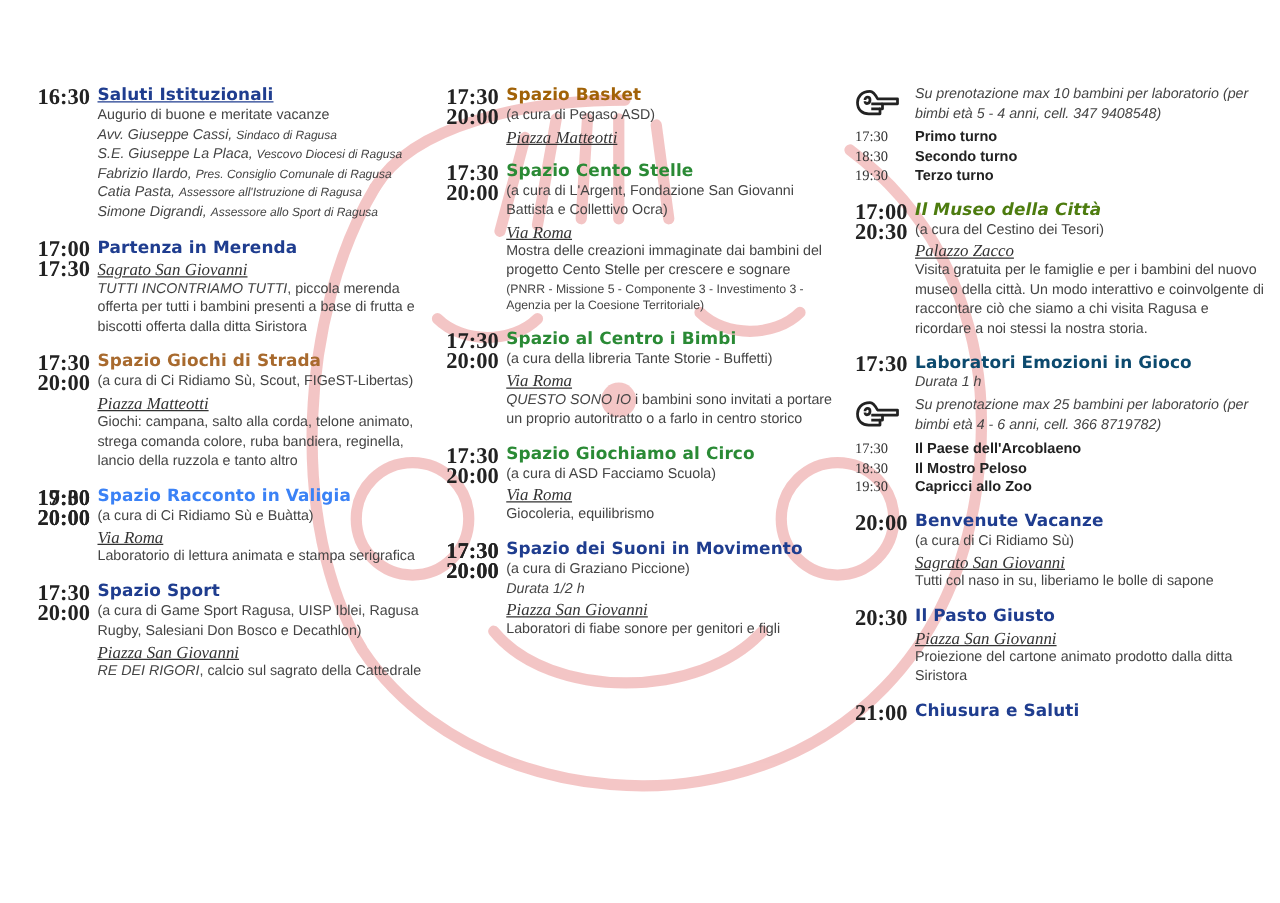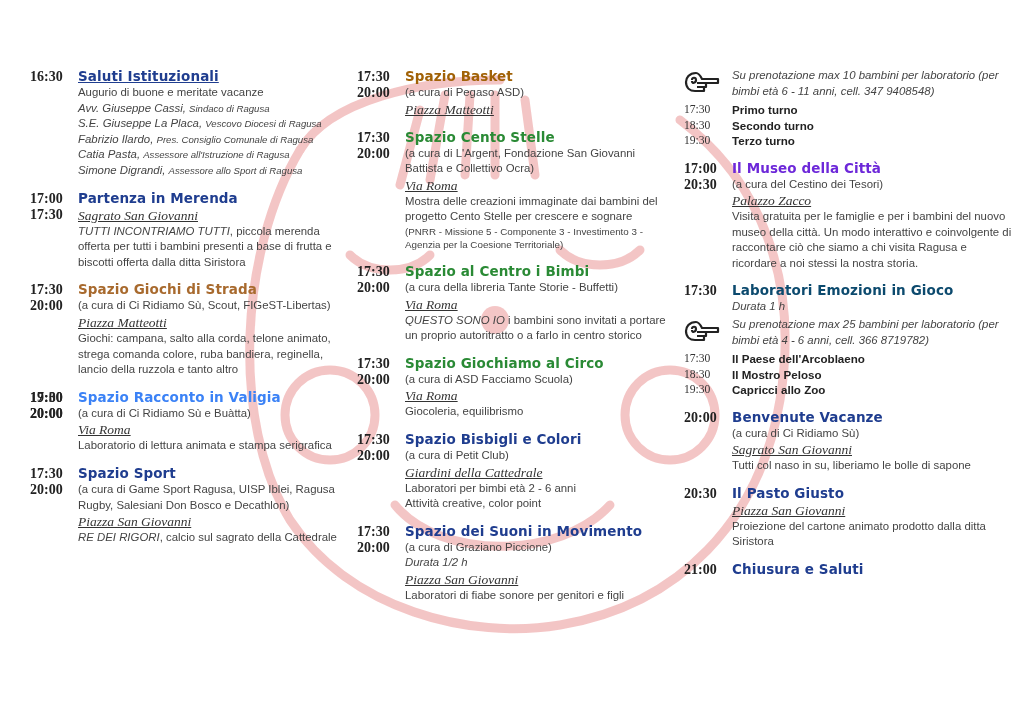--- a/index.html
+++ b/index.html
@@ -4,21 +4,21 @@
 <style>
   html, body { margin:0; padding:0; background:#ffffff; }
   body { width:1024px; height:722px; position:relative; overflow:hidden;
          font-family:"Liberation Sans", sans-serif; color:#3a3a3a; }
   .bg { position:absolute; left:0; top:0; width:1024px; height:722px; z-index:0; }
   .col { position:absolute; top:68px; z-index:1; }
   .c1 { left:30px; width:320px; }
   .c2 { left:357px; width:310px; }
   .c3 { left:684px; width:330px; }
   .ev { position:relative; margin-bottom:11px; }
-  .times { position:absolute; left:0; top:1px; width:46px; font-family:"Liberation Serif", serif; font-weight:bold; font-size:14px; line-height:16px; color:#222; }
+  .times { position:absolute; left:0; top:1px; width:46px; font-family:"Liberation Serif", serif; font-weight:bold; font-size:18px; line-height:16px; color:#222; }
   .body { margin-left:48px; font-size:11.4px; line-height:15.6px; color:#444; }
   .title { font-weight:bold; font-size:13.5px; line-height:17px; letter-spacing:0.1px; font-family:"DejaVu Sans", sans-serif; }
   .place { font-family:"Liberation Serif", serif; font-style:italic; font-size:13.5px; text-decoration:underline; color:#333; line-height:17px; }
   .it { font-style:italic; }
   .sm { font-size:9.6px; font-style:italic; }
   .tiny { font-size:9.8px; line-height:13.5px; }
   .turns { margin-left:0; }
   .turn { display:flex; font-size:11.6px; line-height:15.5px; }
   .turn .t { width:48px; font-family:"Liberation Serif", serif; color:#333; }
   .turn .n { font-weight:bold; color:#222; }
@@ -160,27 +160,20 @@
         <div>(a cura di ASD Facciamo Scuola)</div>
         <div class="place">Via Roma</div>
         <div>Giocoleria, equilibrismo</div>
       </div>
     </div>
     <div class="ev">
       <div class="times">
         <div>17:30</div>
         <div>20:00</div>
       </div>
-      <div class="body">
-        <div class="title" style="color: rgb(31, 61, 143);">Spazio Bisbigli e Colori</div>
-        <div>(a cura di Petit Club)</div>
-        <div class="place">Giardini della Cattedrale</div>
-        <div>Laboratori per bimbi età 2 - 6 anni</div>
-        <div>Attività creative, color point</div>
-      </div>
     </div>
     <div class="ev">
       <div class="times">
         <div>17:30</div>
         <div>20:00</div>
       </div>
       <div class="body">
         <div class="title" style="color: rgb(31, 61, 143);">Spazio dei Suoni in Movimento</div>
         <div>(a cura di Graziano Piccione)</div>
         <div class="it">Durata 1/2 h</div>
@@ -192,21 +185,21 @@
 
 <div class="col c3" id="col3">
     <div class="hand" style="height: 34px;">
       <svg width="36" height="24" viewBox="0 0 36 24">
         <g fill="none" stroke="#222" stroke-width="2.2" stroke-linejoin="round">
           <path d="M12 3 C5 3 2 8 2 12 C2 18 6 21 11 21 L20 21 L20 17 L22 17 L22 13 L34 13 L34 9 L18 9 C16 5 14 3 12 3 Z"></path>
           <path d="M8 10 C8 7 12 7 12 10 C12 13 8 14 8 11"></path>
           <path d="M13 17 L20 17 M13 13 L22 13"></path>
         </g>
       </svg>
-      <div class="txt">Su prenotazione max 10 bambini per laboratorio (per bimbi età 6 - 11 anni, cell. 347 9408548)</div>
+      <div class="txt">Su prenotazione max 10 bambini per laboratorio (per bimbi età 5 - 4 anni, cell. 347 9408548)</div>
     </div>
     <div class="turns" style="margin-bottom: 11px;">
       <div class="turn">
         <span class="t">17:30</span>
         <span class="n">Primo turno</span>
       </div>
       <div class="turn">
         <span class="t">18:30</span>
         <span class="n">Secondo turno</span>
       </div>
@@ -214,21 +207,21 @@
         <span class="t">19:30</span>
         <span class="n">Terzo turno</span>
       </div>
     </div>
     <div class="ev">
       <div class="times">
         <div>17:00</div>
         <div>20:30</div>
       </div>
       <div class="body">
-        <div class="title" style="color: #6d28d9;">Il Museo della Città</div>
+        <div class="title" style="color: #4d7c0f; font-style: italic;">Il Museo della Città</div>
         <div>(a cura del Cestino dei Tesori)</div>
         <div class="place">Palazzo Zacco</div>
         <div>Visita gratuita per le famiglie e per i bambini del nuovo museo della città. Un modo interattivo e coinvolgente di raccontare ciò che siamo a chi visita Ragusa e ricordare a noi stessi la nostra storia.</div>
       </div>
     </div>
     <div class="ev" style="margin-bottom: 2px;">
       <div class="times">
         <div>17:30</div>
       </div>
       <div class="body">

